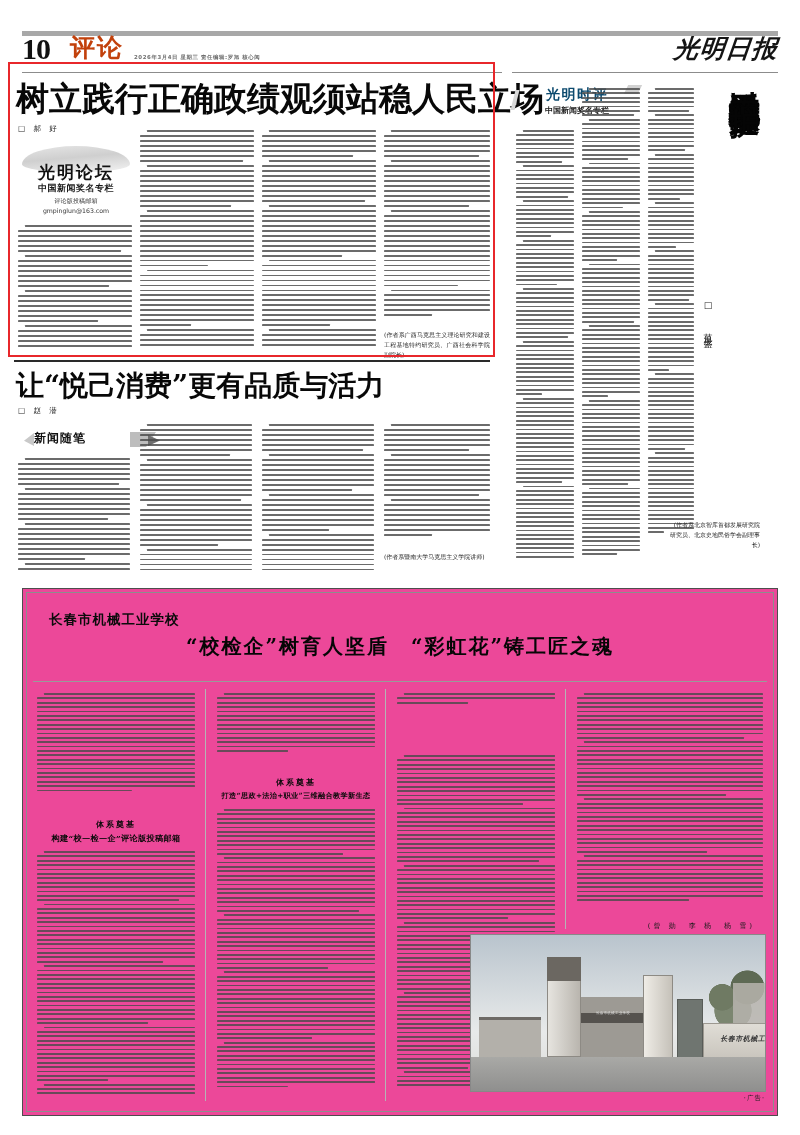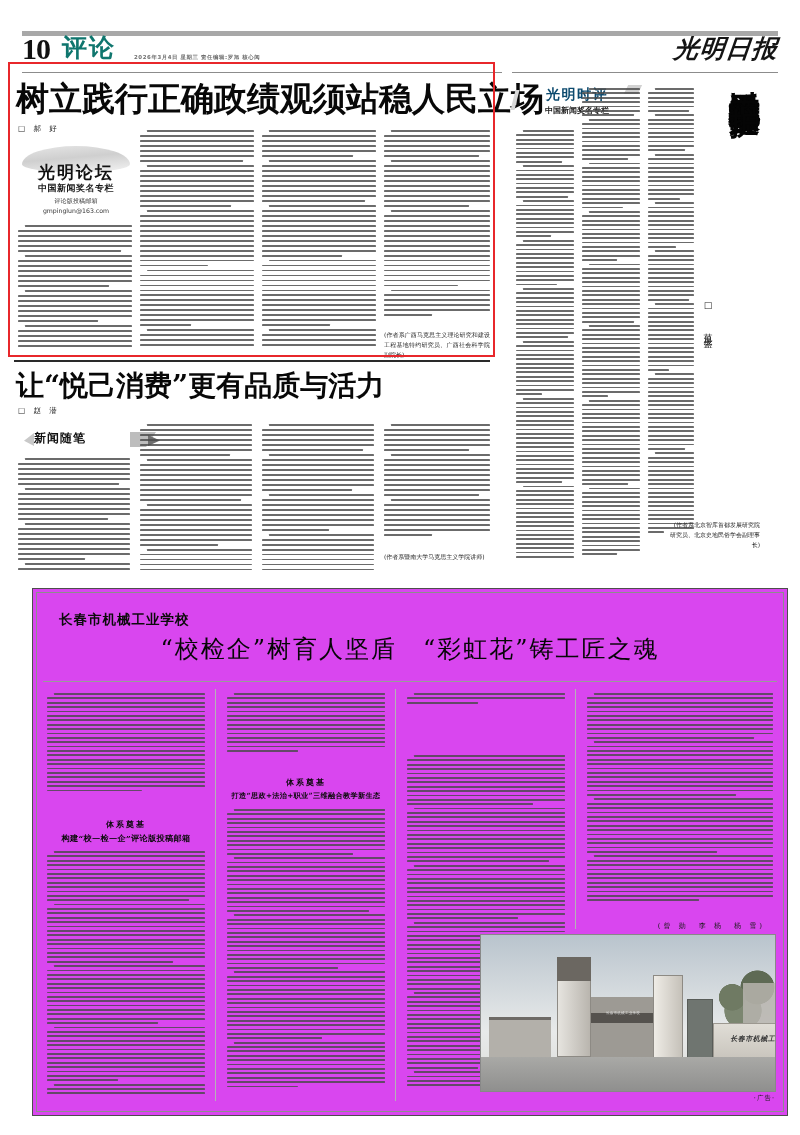--- a/index.html
+++ b/index.html
@@ -18,23 +18,23 @@
   .top-rule { position:absolute; left:22px; top:31px; width:756px; height:5px; background:#a8a8a8; }
 
   
   .masthead { position:absolute; left:22px; top:38px; width:756px; height:30px; }
   .folio-num {
     position:absolute; left:0; top:-4px;
     font-family:"Liberation Serif",serif; font-weight:700; font-size:30px;
     letter-spacing:-1px; color:#111; line-height:1;
   }
   .folio-sec {
-    position:absolute; left:40px; top:-3px;
+    position:absolute; left:48px; top:-3px;
     font-family:"DejaVu Serif",serif; font-weight:700; font-size:25px;
-    color:#0f766e; letter-spacing:2px; line-height:1;
+    color:#c2410c; letter-spacing:2px; line-height:1;
   }
   .folio-date {
     position:absolute; left:112px; top:16px;
     font-size:5.4px; color:#6e6e6e; letter-spacing:.6px; white-space:nowrap;
     font-family:"DejaVu Sans",sans-serif; font-weight:700;
   }
   .nameplate {
     position:absolute; right:0; top:-6px;
     font-family:"DejaVu Serif",serif; font-size:25px; font-weight:700;
     color:#141414; letter-spacing:1px; font-style:italic;
@@ -149,32 +149,32 @@
 
   
   .attrib {
     position:absolute; font-size:6px; color:#262626; line-height:1.7;
     text-align:justify; font-family:"DejaVu Sans",sans-serif;
   }
 
   
   .ad {
     position:absolute; left:22px; top:588px; width:756px; height:528px;
-    border:1px solid #4d4d4d; background:#d946ef;margin-left:10px;
+    border:1px solid #4d4d4d; background:#ec4899;
   }
   .ad-inner { position:absolute; inset:3px; border:1px solid #8d8d8d; }
   .ad-school {
     position:absolute; left:26px; top:22px;
     font-family:"DejaVu Sans",sans-serif; font-weight:700;
     font-size:13.5px; letter-spacing:1px; color:#0b0b0b;
   }
   .ad-title {
     position:absolute; left:0; right:0; top:44px; text-align:center;
-    font-family:"DejaVu Serif","Liberation Serif",serif; font-weight:400;
-    font-size:24px; letter-spacing:2px; color:#060606; white-space:nowrap;
+    font-family:"DejaVu Serif","Liberation Serif",serif; font-weight:700;
+    font-size:20px; letter-spacing:2px; color:#060606; white-space:nowrap;
   }
   .ad-rule { position:absolute; left:10px; right:10px; top:92px; height:1px; background:#9a9a9a; }
 
   .sec-h {
     position:absolute; text-align:center; font-family:"DejaVu Serif",serif;
     font-weight:700; color:#0a0a0a; white-space:nowrap;
   }
   .sec-h .s1 { font-size:8px; letter-spacing:2px; display:block; }
   .sec-h .s2 { font-size:8.2px; letter-spacing:.3px; display:block; margin-top:3px; }
 

